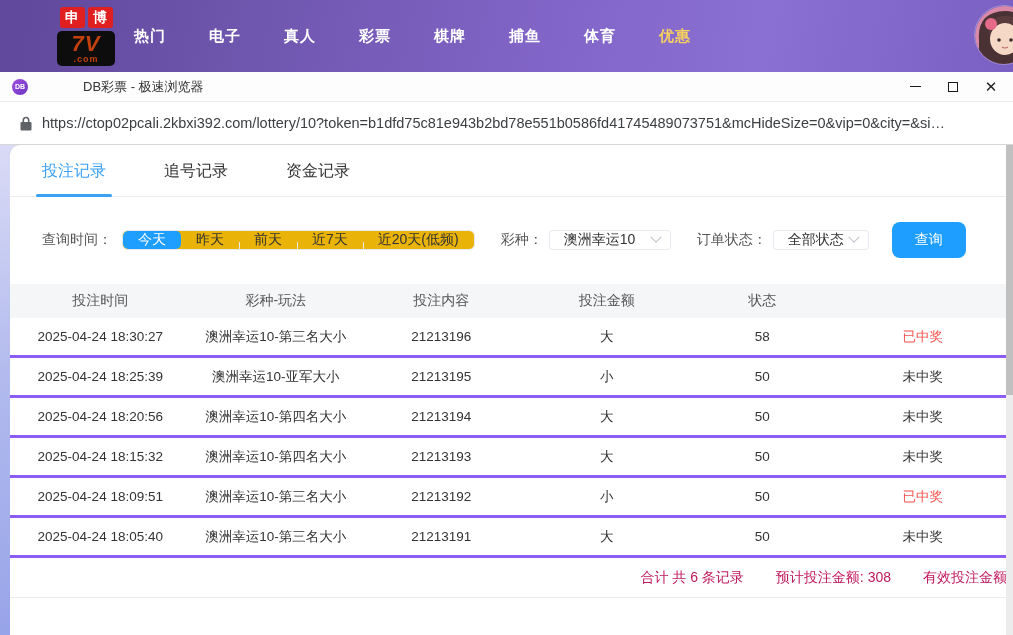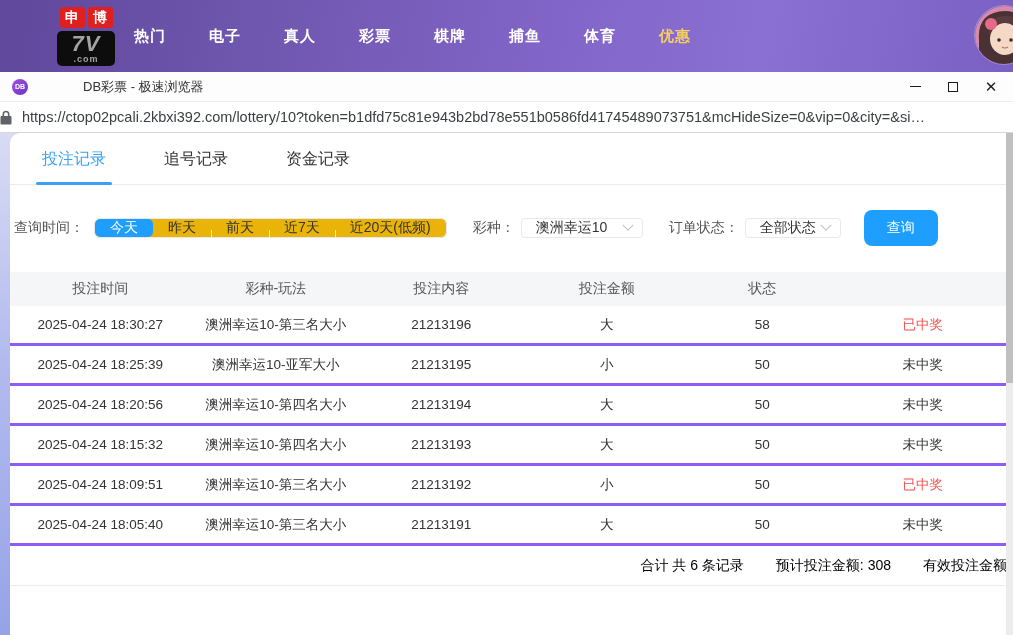--- a/index.html
+++ b/index.html
@@ -7,21 +7,21 @@
     font-family:"Liberation Sans","DejaVu Sans",sans-serif; background:#fff; }
 
   
   .navbar { position:relative; height:72px;
     background:linear-gradient(100deg,#60489c 0%,#6f56ae 25%,#8265c8 55%,#8a70d2 75%,#7a60c2 100%);
     display:flex; align-items:center; padding-left:57px; overflow:hidden; }
   .logo { width:58px; height:58px; display:flex; flex-direction:column; gap:2px; flex:0 0 auto; }
   .logo-top { display:flex; gap:3px; justify-content:center; }
   .logo-sq { width:25px; height:21px; background:#e02020; border-radius:3px; color:#fff;
     font-size:14px; font-weight:700; display:flex; align-items:center; justify-content:center; }
-  .logo-main { margin-top:1px; background:#0d0d0d; border-radius:5px; color:#a3a3a3; text-align:center;
+  .logo-main { margin-top:1px; background:#0d0d0d; border-radius:5px; color:#c2410c; text-align:center;
     line-height:1; padding:2px 0 2px; }
   .logo-7v { font-size:22px; font-weight:800; font-style:italic; letter-spacing:1px; }
   .logo-com { font-size:9px; font-weight:800; letter-spacing:1px; }
   .nav-items { display:flex; gap:43px; margin-left:19px; }
   .nav-item { color:#fff; font-size:15px; font-weight:700; letter-spacing:1px; cursor:pointer; white-space:nowrap; }
   .nav-item.highlight { color:#f5d061; }
   .avatar { position:absolute; top:5px; right:-21px; width:60px; height:60px; border-radius:50%;
     overflow:hidden; border:1px solid rgba(255,255,255,.25); }
 
   
@@ -30,43 +30,43 @@
     background:linear-gradient(135deg,#a44fe0,#6a35c2); color:#fff; font-size:7px; font-weight:700;
     display:flex; align-items:center; justify-content:center; flex:0 0 auto; }
   .win-title { margin-left:8px; font-size:13px; color:#333; flex:1 1 auto; }
   .win-controls { display:flex; align-items:center; gap:22px; padding-right:4px; }
   .wc { width:16px; height:16px; display:flex; align-items:center; justify-content:center; cursor:pointer; }
   .wc-min { width:11px; height:0; border-top:1.6px solid #1a1a1a; display:block; }
   .wc-max { width:10px; height:10px; border:1.6px solid #1a1a1a; display:block; }
   .wc-close { font-size:15px; color:#1a1a1a; line-height:1; font-weight:400; }
 
   
-  .urlbar { height:32px; background:#fff; border-top:1px solid #ececec; border-bottom:1px solid #d6d6d6;
-    display:flex; align-items:center; }
+  .urlbar { height:44px; background:#fff; border-top:1px solid #ececec; border-bottom:1px solid #d6d6d6;
+    display:flex; align-items:center; padding-left:20px; }
   .lock { flex:0 0 auto; margin-right:10px; display:flex; }
   .url-text { font-size:14.5px; color:#3c4043; white-space:nowrap; overflow:hidden; }
 
   
   .content { position:relative; height:502px;
     background:linear-gradient(to bottom,#d9dbf5 0%,#b3bbee 45%,#96a3e8 100%); }
   .card { position:absolute; left:10px; right:0; top:0; bottom:0; background:#fff;
     border-top-left-radius:10px; overflow:hidden; }
   .scrollbar { position:absolute; right:0; top:0; bottom:0; width:7px; background:#ececec; z-index:5; }
   .scroll-thumb { position:absolute; top:0; left:0; right:0; height:250px; background:#c0c0c0; }
 
   
   .tabs { display:flex; align-items:flex-end; height:52px; padding-left:26px;
     border-bottom:1px solid #ececec; }
   .tab { position:relative; font-size:16px; color:#333; padding:0 6px 14px; margin-right:46px; cursor:pointer; }
   .tab.active { color:#3aa1f5; }
   .tab.active::after { content:""; position:absolute; left:0; right:0; bottom:-1px; height:3px;
     border-radius:2px; background:#3aa1f5; }
 
   
-  .filters { display:flex; align-items:center; margin-top:25px; padding-left:4px; height:36px; }
+  .filters { display:flex; align-items:center; margin-top:25px; padding-left:32px; height:36px; }
   .f-label { font-size:14px; color:#555; white-space:nowrap; }
   .time-group { display:flex; align-items:stretch; height:20px; border:1px solid #e6e9ef;
     border-radius:6px; overflow:hidden; margin-left:10px; background:#eab308; }
   .time-opt { position:relative; display:flex; align-items:center; padding:0 15px;
     font-size:14px; color:#333; cursor:pointer; white-space:nowrap; }
   .time-opt::before { content:""; position:absolute; left:0; top:11px; width:1px; height:14px; background:#e7eaf0; }
   .time-opt:first-child::before, .time-opt.active::before, .time-opt.active + .time-opt::before { display:none; }
   .time-opt.active { background:#1e9fff; color:#fff; border-radius:5px; }
   .select { display:flex; align-items:center; justify-content:space-between; height:20px;
     border:1px solid #e6e9ef; border-radius:4px; background:#fff; padding:0 10px 0 14px;
@@ -81,21 +81,21 @@
     font-family:"Liberation Sans","DejaVu Sans",sans-serif; }
 
   
   .table { margin-top:26px; }
   .trow { display:grid; grid-template-columns:18% 17% 16% 17% 14% 18%; align-items:center; }
   .trow > div { text-align:center; overflow:hidden; white-space:nowrap; }
   .thead { height:34px; background:#f5f6f8; font-size:14px; color:#555; }
   .tbody-row { height:40px; font-size:13.5px; color:#333; border-bottom:3px solid #8b5cf6; background:#fff; }
   .tbody-row.won div[data-field="status"] { color:#f4514d; }
   .tfoot { height:40px; display:flex; align-items:center; justify-content:flex-end; gap:32px;
-    border-bottom:1px solid #ececec; font-size:14px; color:#000000; padding-right:6px; white-space:nowrap; }
+    border-bottom:1px solid #ececec; font-size:14px; color:#be185d; padding-right:6px; white-space:nowrap; }
 </style>
 </head>
 <body>
 
 <div class="navbar">
   <div class="logo">
     <div class="logo-top">
       <span class="logo-sq">申</span>
       <span class="logo-sq">博</span>
     </div>

